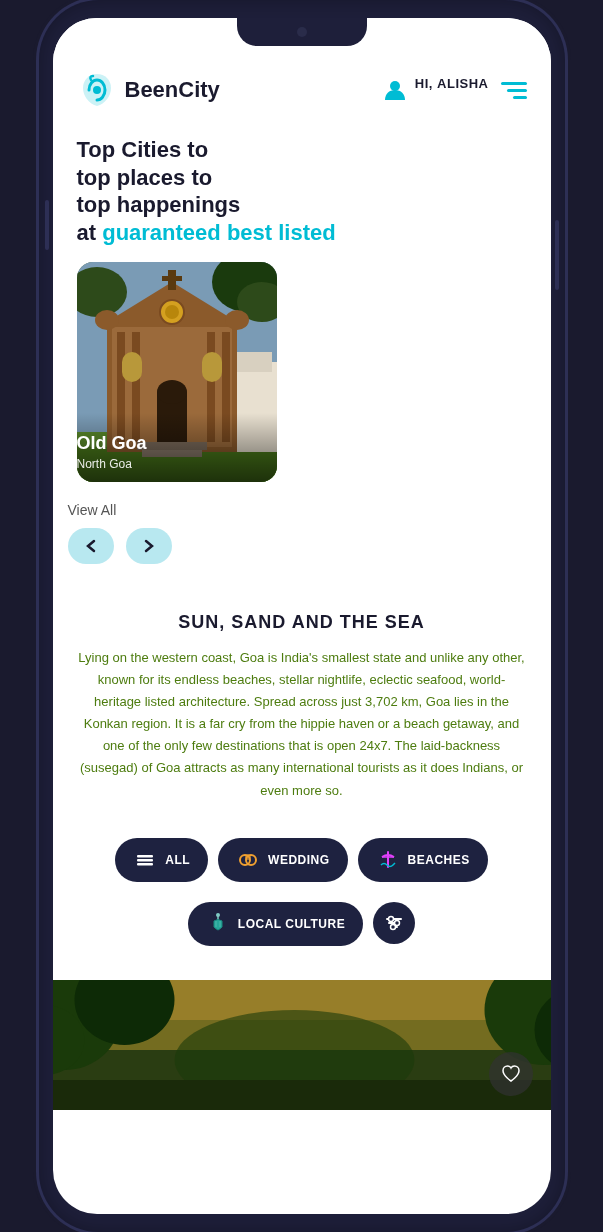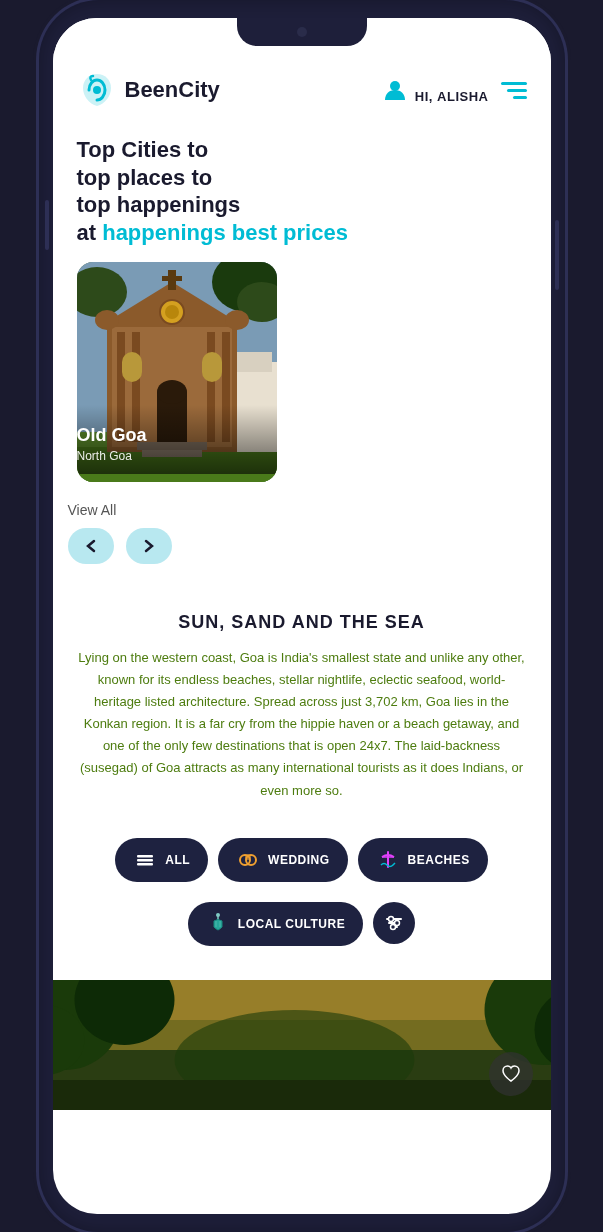--- a/index.html
+++ b/index.html
@@ -103,21 +103,21 @@
       font-weight: 700;
       color: #1a1a2e;
     }
     .header-right {
       display: flex;
       align-items: center;
       gap: 12px;
     }
     .user-info {
       display: flex;
-      align-items: flex-end;
+      align-items: flex-start;
       gap: 6px;
     }
     .user-icon {
       width: 28px;
       height: 28px;
       color: #00bcd4;
     }
     .hi-text {
       font-size: 13px;
       font-weight: 600;
@@ -180,21 +180,21 @@
       position: relative;
     }
     .church-svg {
       position: absolute;
       bottom: 0;
       left: 0;
       right: 0;
     }
     .hero-image-label {
       position: absolute;
-      bottom: 8px;
+      bottom: 0;
       left: 0;
       right: 0;
       background: linear-gradient(transparent, rgba(0,0,0,0.6));
       padding: 20px 12px 10px 0;
       color: white;
     }
     .city-name {
       font-size: 18px;
       font-weight: 700;
       display: block;
@@ -363,21 +363,21 @@
         </div>
       </div>
 
       <div class="hero">
         <div class="hero-text">
           <div class="hero-title">
             <span>Top Cities to</span><br>
             <span>top places to</span><br>
             <span>top happenings</span><br>
             <span>at</span>
-            <span class="hero-highlight">happenings best prices</span>
+            <span class="hero-highlight">guaranteed best listed</span>
           </div>
         </div>
         <div class="hero-image-container">
           <div class="hero-image-bg">
 
             <svg viewBox="0 0 200 220" width="200" height="220" class="church-svg">
 
               <rect width="200" height="220" fill="#7a9bb5"></rect>
 
               <ellipse cx="20" cy="30" rx="30" ry="25" fill="#2d4a1a"></ellipse>

